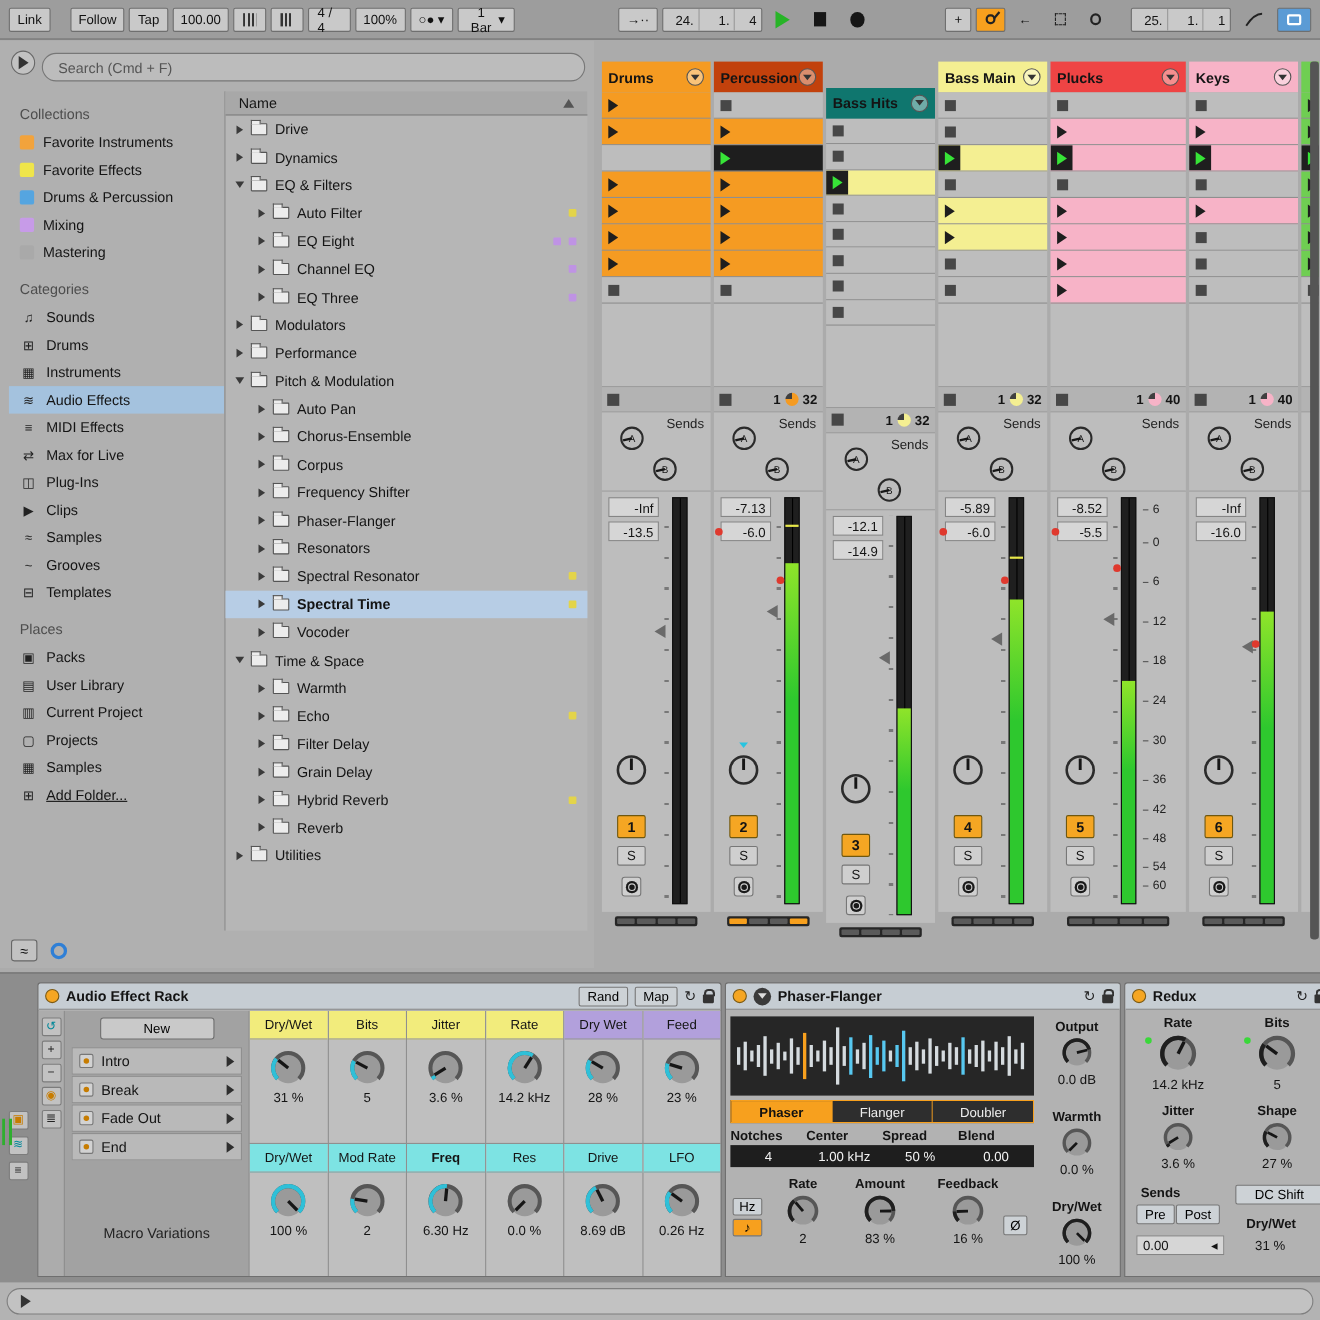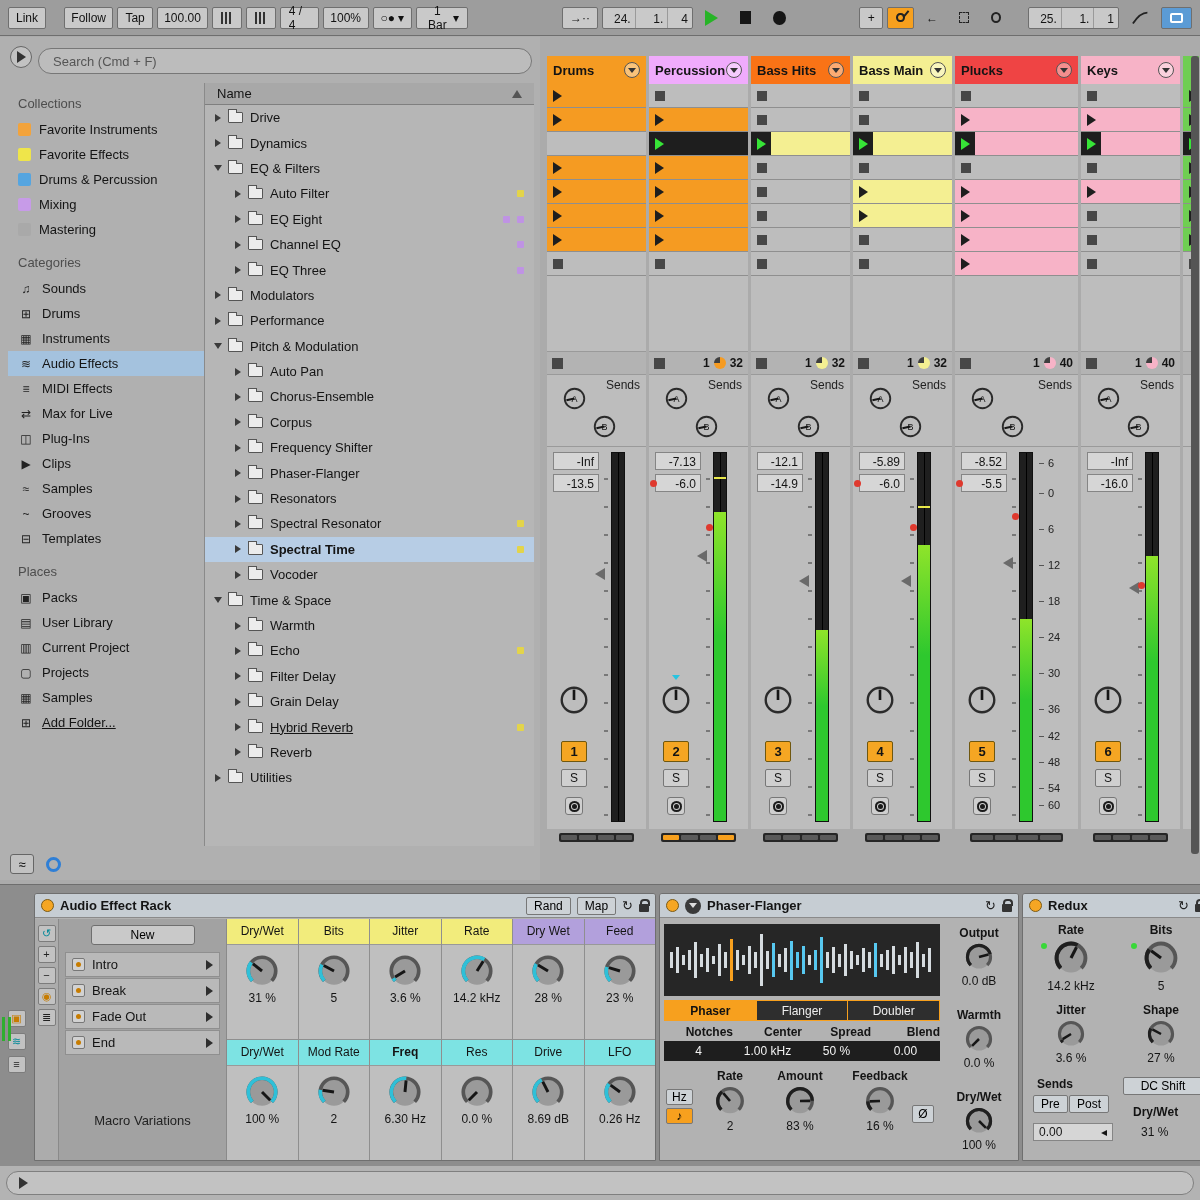--- a/index.html
+++ b/index.html
@@ -130,21 +130,21 @@
 .mknob{margin:7px 0 1px;line-height:0}
 .mval{font-size:12px}
 
 .viz{position:absolute;left:4px;top:5px;width:276px;height:72px;background:#262626;display:flex;align-items:center;gap:3px;padding:0 6px;overflow:hidden}
 .vbar{width:3px;flex:0 0 auto}
 .tabs{position:absolute;left:4px;top:81px;width:276px;height:21px;display:flex;background:#2e2e2e;border:1px solid #f7a01e}
 .tab{flex:1;display:flex;align-items:center;justify-content:center;font-size:12px;color:#eee;background:#2e2e2e;border-right:1px solid #f7a01e}
 .tab:last-child{border-right:none}
 .tab.sel{background:#f7a01e;color:#111;font-weight:bold}
 .pf-labels{position:absolute;left:4px;top:106px;width:276px;display:flex;font-size:12px;font-weight:bold}
-.pf-labels span{flex:1;text-align:right}
+.pf-labels span{flex:1;text-align:left}
 .pf-values{position:absolute;left:4px;top:122px;width:276px;height:20px;background:#1e1e1e;display:flex;align-items:center;font-size:12px;color:#f2f2f2}
 .pf-values span{flex:1;text-align:center}
 .pf-bottom{position:absolute;left:4px;top:150px;width:276px;bottom:2px}
 .hzcol{position:absolute;left:2px;top:20px;display:flex;flex-direction:column;gap:3px}
 .mini.hz{padding:0 5px;height:16px}
 .mini.noteb{padding:0 5px;height:16px;background:#f7a01e}
 .kcell{position:absolute;width:64px;display:flex;flex-direction:column;align-items:center;font-size:12px;gap:1px}
 .klabel{font-weight:bold}
 .knob{display:inline-block;line-height:0}
 .invbtn{position:absolute;left:248px;top:36px;width:22px;height:18px}
@@ -451,21 +451,21 @@
         <li class="frow" style="padding-left: 30px;">
           <span class="tri"></span>
           <span class="folder"></span>
           <span class="label">Filter Delay</span>
         </li>
         <li class="frow" style="padding-left: 30px;">
           <span class="tri"></span>
           <span class="folder"></span>
           <span class="label">Grain Delay</span>
         </li>
-        <li class="frow" style="padding-left: 30px; text-decoration: underline;">
+        <li class="frow" style="padding-left: 30px;">
           <span class="tri"></span>
           <span class="folder"></span>
           <span class="label">Hybrid Reverb</span>
           <span class="fdot" style="background: rgb(227, 212, 74); margin-left: auto;"></span>
         </li>
         <li class="frow" style="padding-left: 30px;">
           <span class="tri"></span>
           <span class="folder"></span>
           <span class="label">Reverb</span>
         </li>
@@ -548,21 +548,21 @@
       <div class="t-x">
         <span class="xbar">
           <span class="xseg"></span>
           <span class="xseg"></span>
           <span class="xseg"></span>
           <span class="xseg"></span>
         </span>
       </div>
     </div>
     <div class="track" style="width: 99px;">
-      <div class="t-header" style="background: #f0abfc;">
+      <div class="t-header" style="background: #c2410c;">
         <span class="tname">Percussion</span>
         <span class="hdr-circle"></span>
       </div>
       <div class="slot gray">
         <span class="stopsq"></span>
       </div>
       <div class="slot" style="background: rgb(245, 155, 34);">
         <span class="ptri"></span>
       </div>
       <div class="slot playdark">
@@ -631,21 +631,21 @@
       <div class="t-x">
         <span class="xbar">
           <span class="xseg on"></span>
           <span class="xseg"></span>
           <span class="xseg"></span>
           <span class="xseg on"></span>
         </span>
       </div>
     </div>
     <div class="track" style="width: 99px;">
-      <div class="t-header" style="background: #f97316;">
+      <div class="t-header" style="background: #0f766e; margin-top: 24px;">
         <span class="tname">Bass Hits</span>
         <span class="hdr-circle"></span>
       </div>
       <div class="slot gray">
         <span class="stopsq"></span>
       </div>
       <div class="slot gray">
         <span class="stopsq"></span>
       </div>
       <div class="slot" style="background: rgb(244, 239, 146);">

